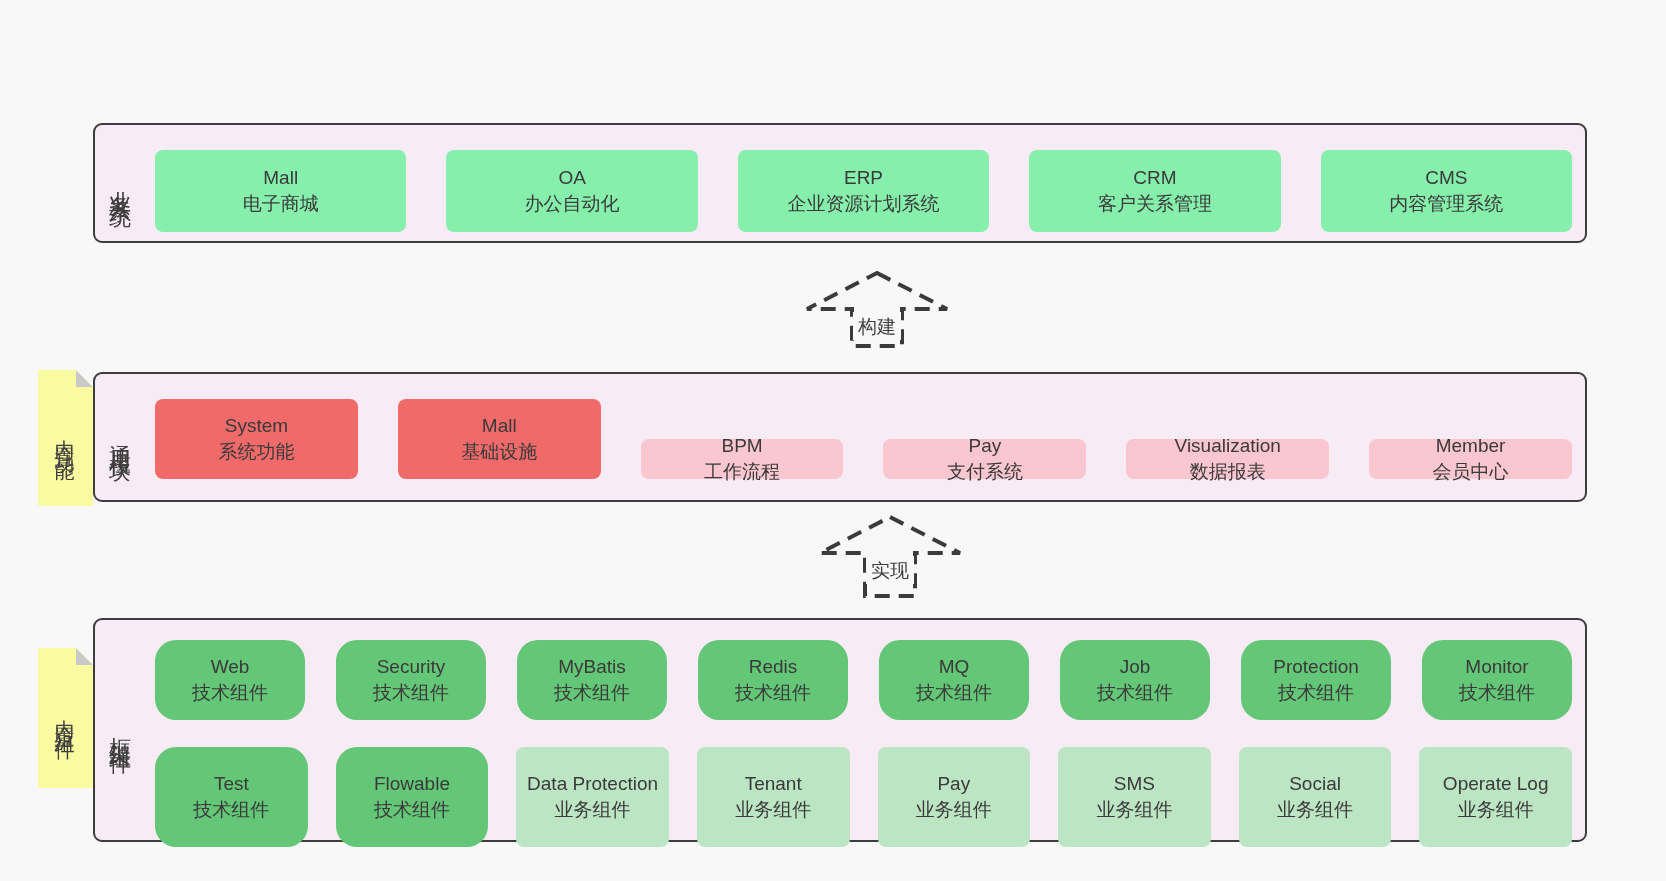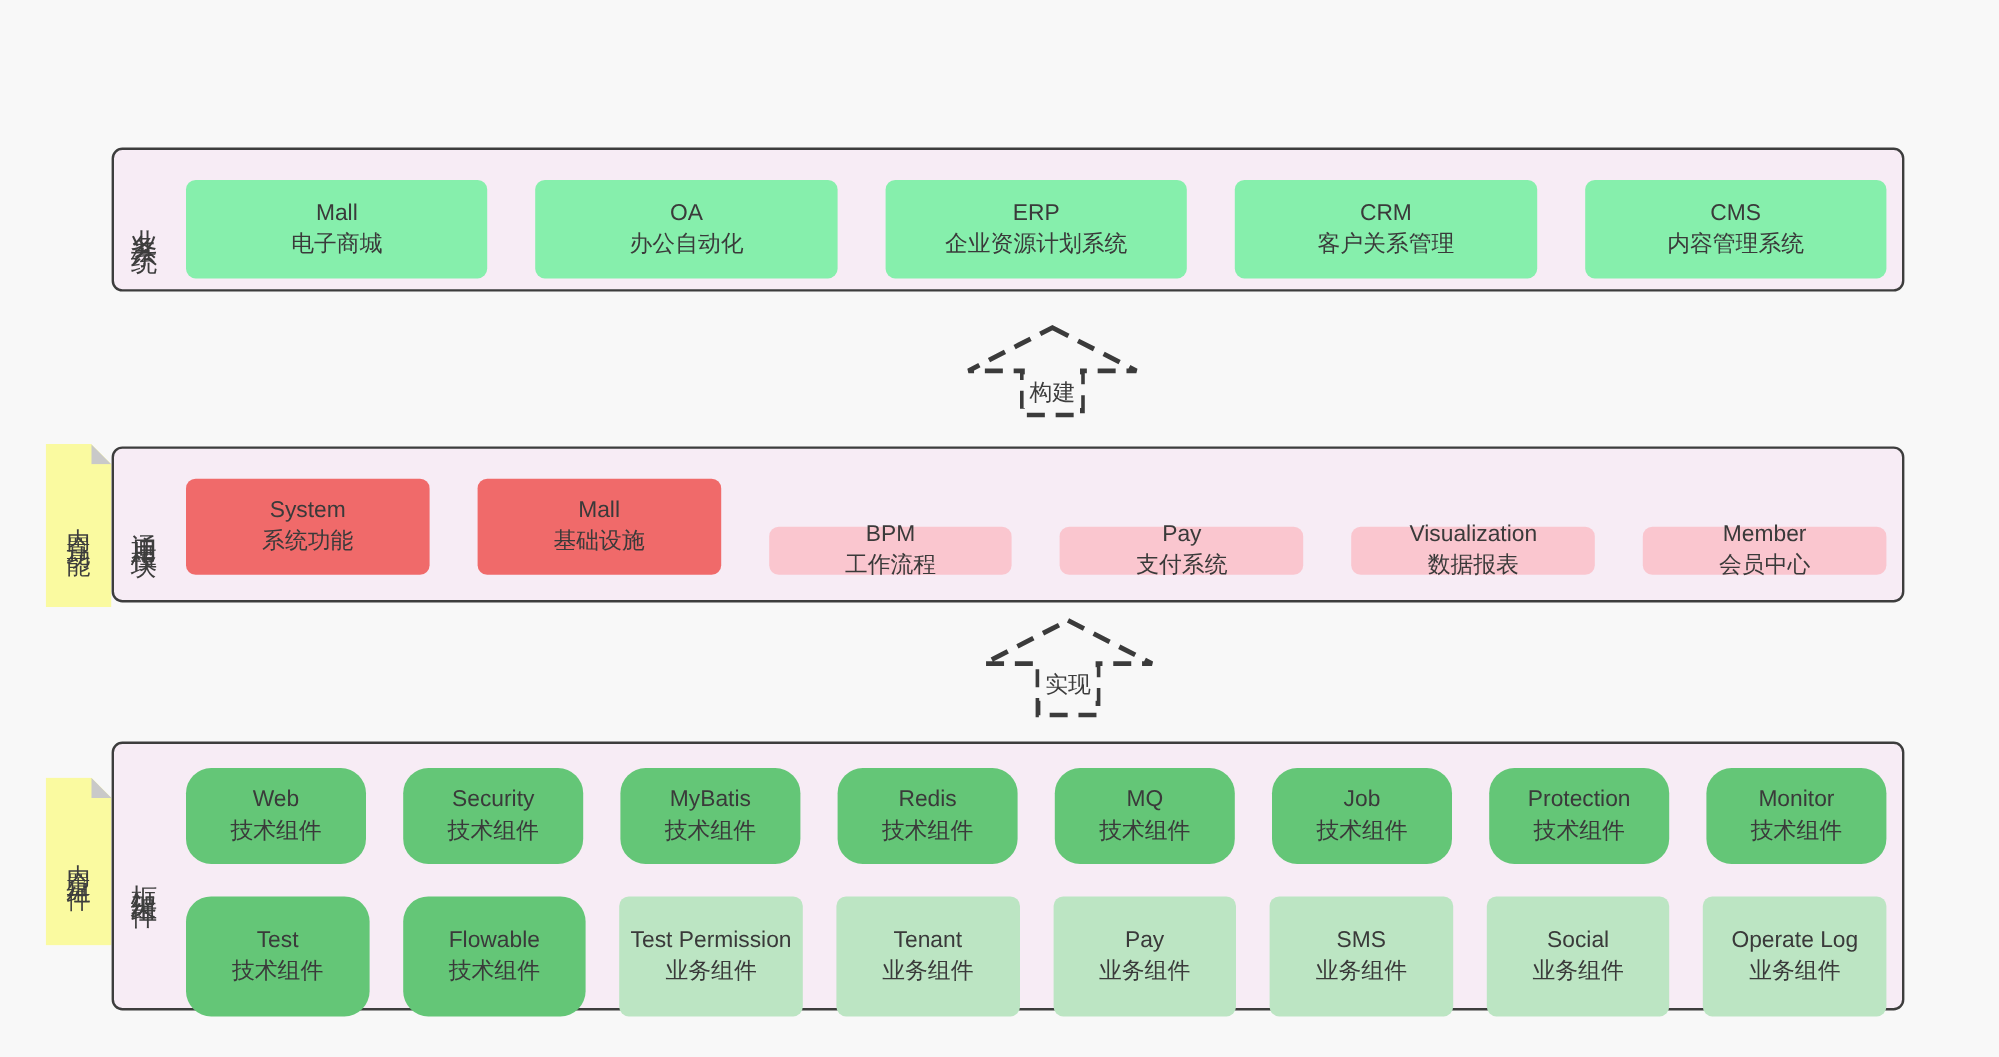--- a/index.html
+++ b/index.html
@@ -181,21 +181,21 @@
     <div class="box-row row-8 row-2">
       <div class="box green">
         <div>Test</div>
         <div>技术组件</div>
       </div>
       <div class="box green">
         <div>Flowable</div>
         <div>技术组件</div>
       </div>
       <div class="box green-light">
-        <div>Test Permission</div>
+        <div>Data Protection</div>
         <div>业务组件</div>
       </div>
       <div class="box green-light">
         <div>Tenant</div>
         <div>业务组件</div>
       </div>
       <div class="box green-light">
         <div>Pay</div>
         <div>业务组件</div>
       </div>

